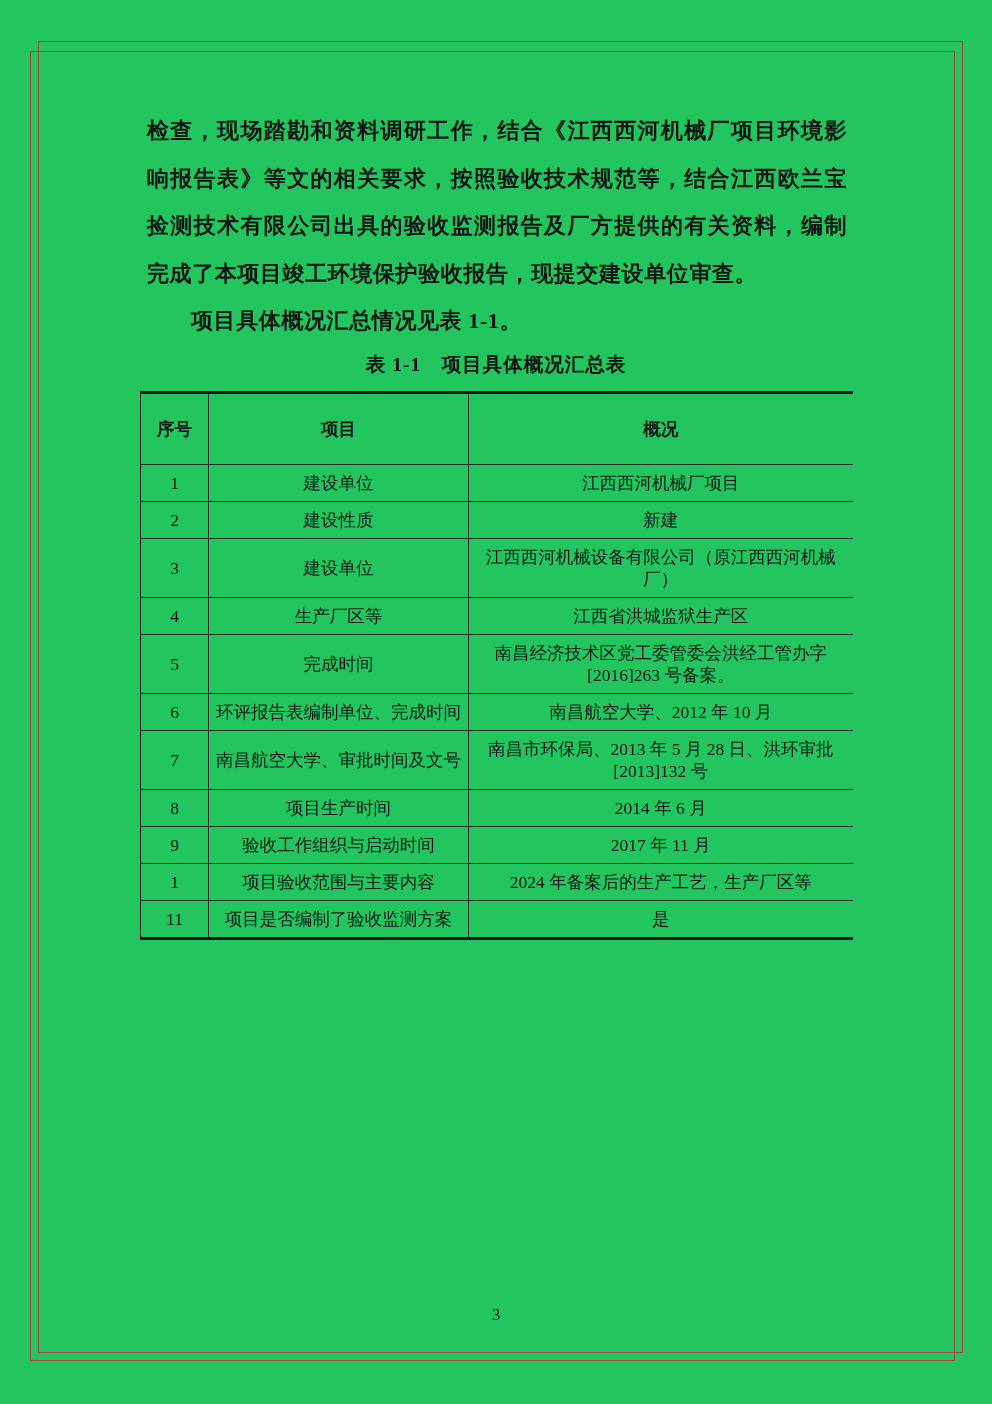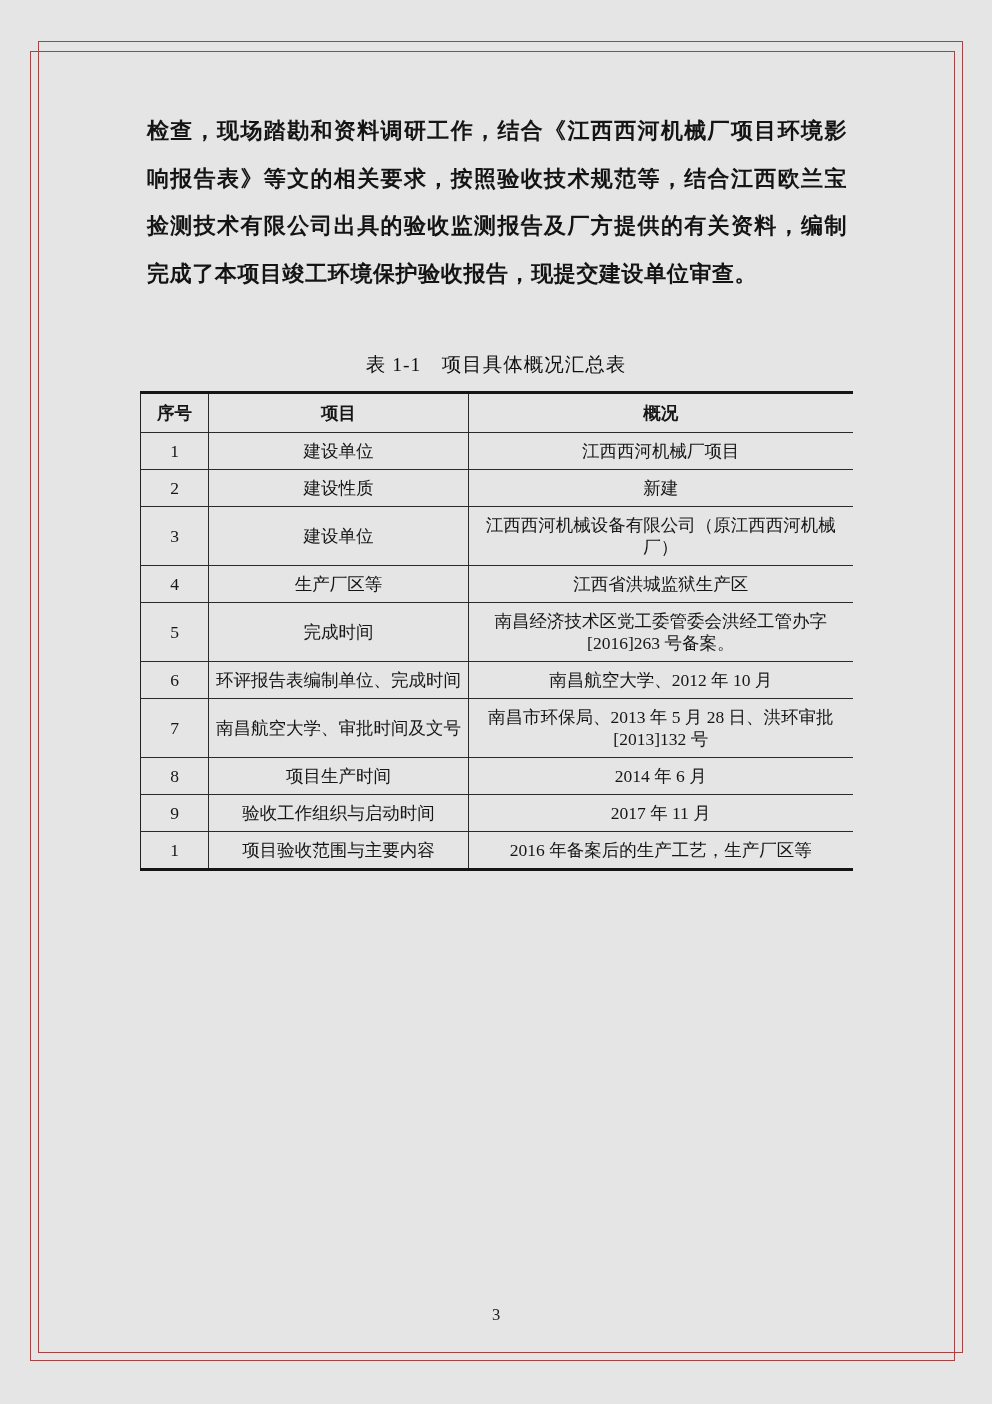--- a/index.html
+++ b/index.html
@@ -4,21 +4,21 @@
 <style>
   html, body {
     margin: 0;
     padding: 0;
     background: #ffffff;
   }
   .page {
     position: relative;
     width: 992px;
     height: 1404px;
-    background: #e5e5e5;
+    background: #22c55e;
     overflow: hidden;
     font-family: "Liberation Serif", "DejaVu Serif", serif;
     color: #161616;
   }
   
   .border-rect {
     position: absolute;
     border: 1.5px solid #a84343;
     pointer-events: none;
     background: transparent;
@@ -55,21 +55,21 @@
     text-indent: 2em;
   }
   .table-title {
     position: absolute;
     left: 140px;
     top: 351px;
     width: 712px;
     margin: 0;
     text-align: center;
     font-size: 19.5px;
-    font-weight: 400;
+    font-weight: 700;
     letter-spacing: 1px;
     color: #111;
   }
   table.summary {
     position: absolute;
     left: 140px;
     top: 391px;
     width: 712px;
     border-collapse: collapse;
     table-layout: fixed;
@@ -86,21 +86,21 @@
   table.summary th,
   table.summary td {
     border-bottom: 1.5px solid #2a2a2a;
     text-align: center;
     vertical-align: middle;
     padding: 7px 6px;
     font-weight: 400;
   }
   table.summary th {
     font-weight: 700;
-    padding: 8px 6px;
+    padding: 24px 6px;
   }
   table.summary th.col-no,
   table.summary td.cell-no,
   table.summary th.col-item,
   table.summary td.cell-item {
     border-right: 1.5px solid #2a2a2a;
   }
   table.summary tr:last-child td {
     border-bottom: none;
   }
@@ -117,20 +117,21 @@
 </head>
 <body>
 
 <div class="page">
 
   <div class="border-rect lower-left"></div>
   <div class="border-rect upper-right"></div>
 
   <div class="text-block">
     <p class="body-par">检查，现场踏勘和资料调研工作，结合《江西西河机械厂项目环境影响报告表》等文的相关要求，按照验收技术规范等，结合江西欧兰宝捡测技术有限公司出具的验收监测报告及厂方提供的有关资料，编制完成了本项目竣工环境保护验收报告，现提交建设单位审查。</p>
+    <p class="body-par indent">项目具体概况汇总情况见表 1-1。</p>
   </div>
 
   <h3 class="table-title">表 1-1　项目具体概况汇总表</h3>
 
   <table class="summary">
     <colgroup>
       <col class="c-no">
       <col class="c-item">
       <col class="c-sum">
     </colgroup>
@@ -183,20 +184,25 @@
       <td class="cell-sum">2014 年 6 月</td>
     </tr>
         <tr>
       <td class="cell-no">9</td>
       <td class="cell-item">验收工作组织与启动时间</td>
       <td class="cell-sum">2017 年 11 月</td>
     </tr>
         <tr>
       <td class="cell-no">1</td>
       <td class="cell-item">项目验收范围与主要内容</td>
-      <td class="cell-sum">2016 年备案后的生产工艺，生产厂区等</td>
+      <td class="cell-sum">2024 年备案后的生产工艺，生产厂区等</td>
+    </tr>
+        <tr>
+      <td class="cell-no">11</td>
+      <td class="cell-item">项目是否编制了验收监测方案</td>
+      <td class="cell-sum">是</td>
     </tr>
       </tbody>
   </table>
 
   <div class="page-num">3</div>
 
 </div>
 
 </body></html>

